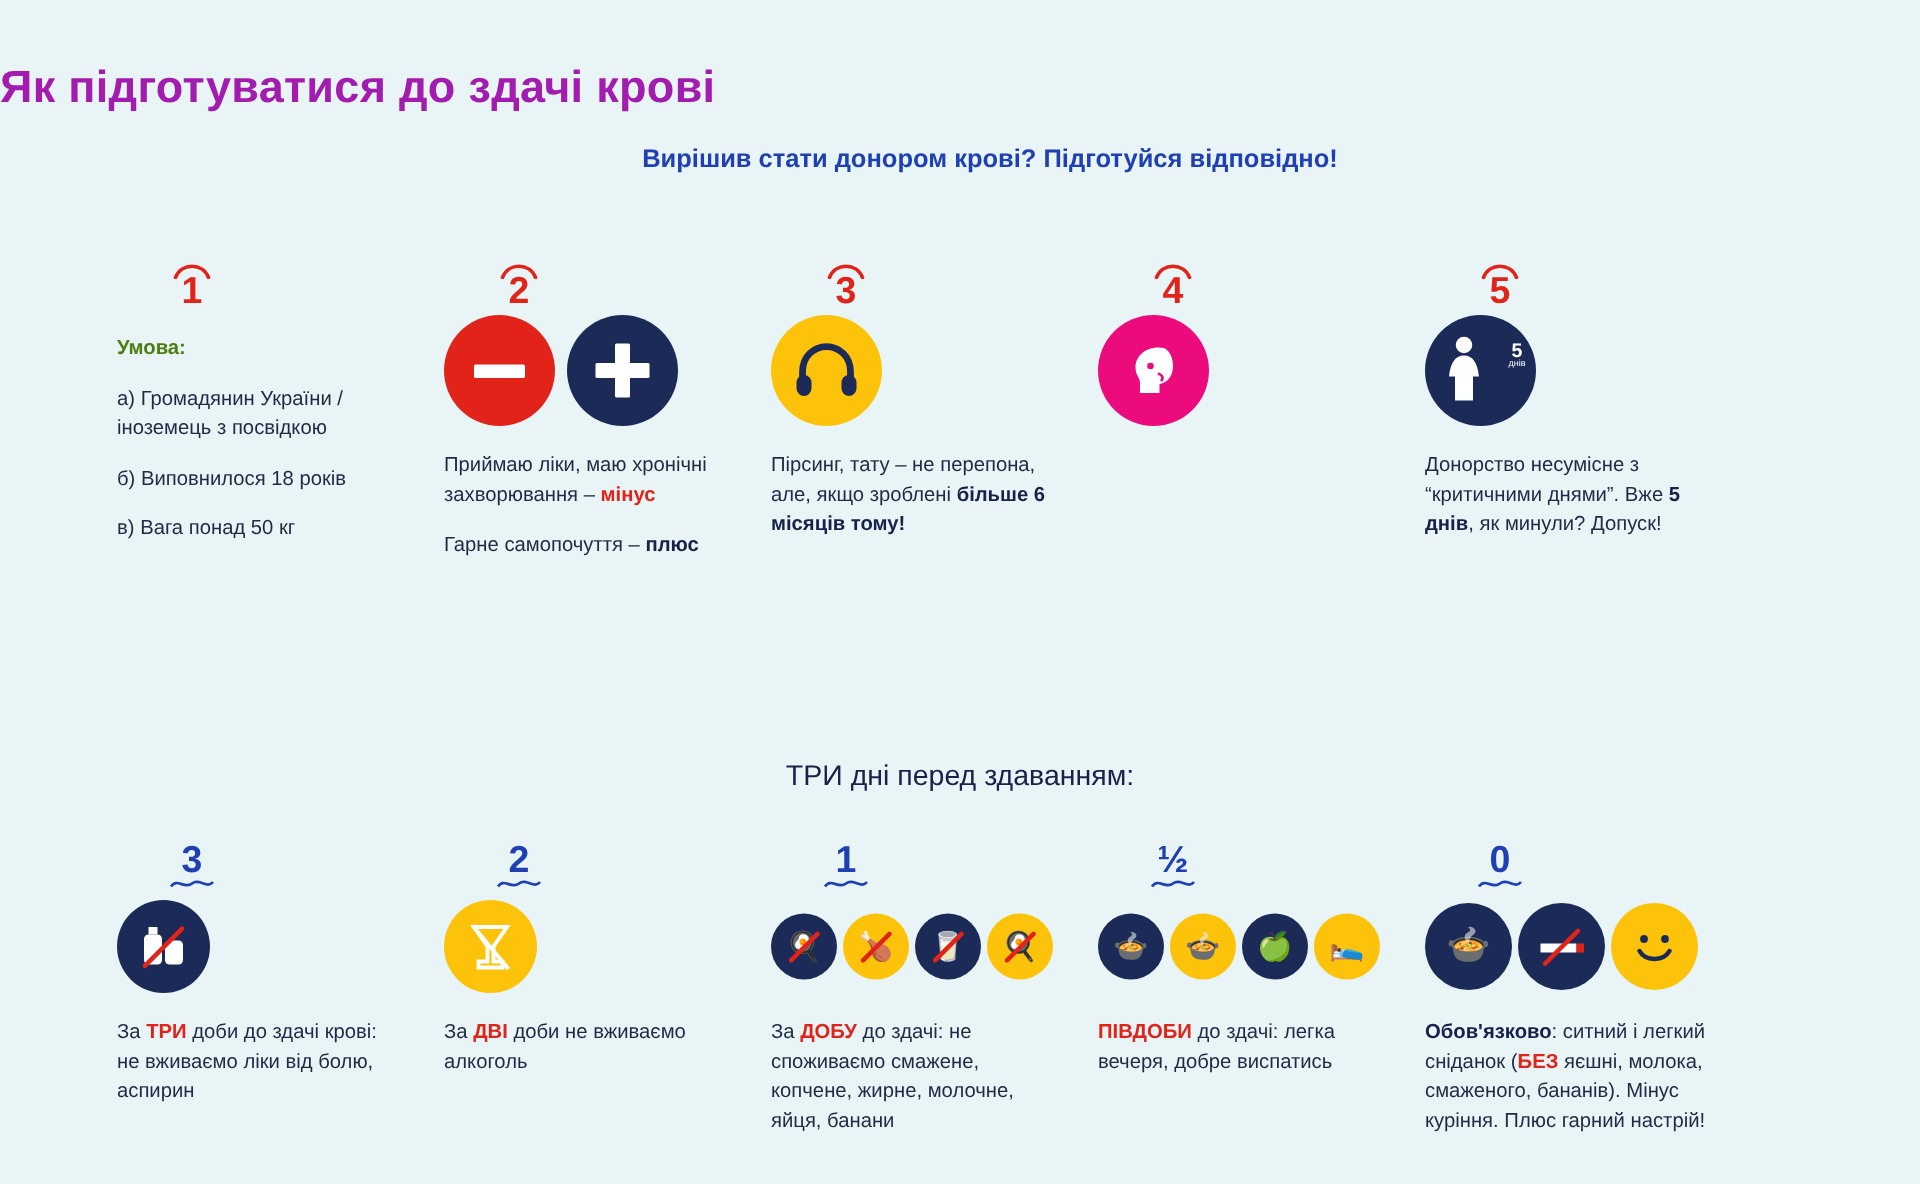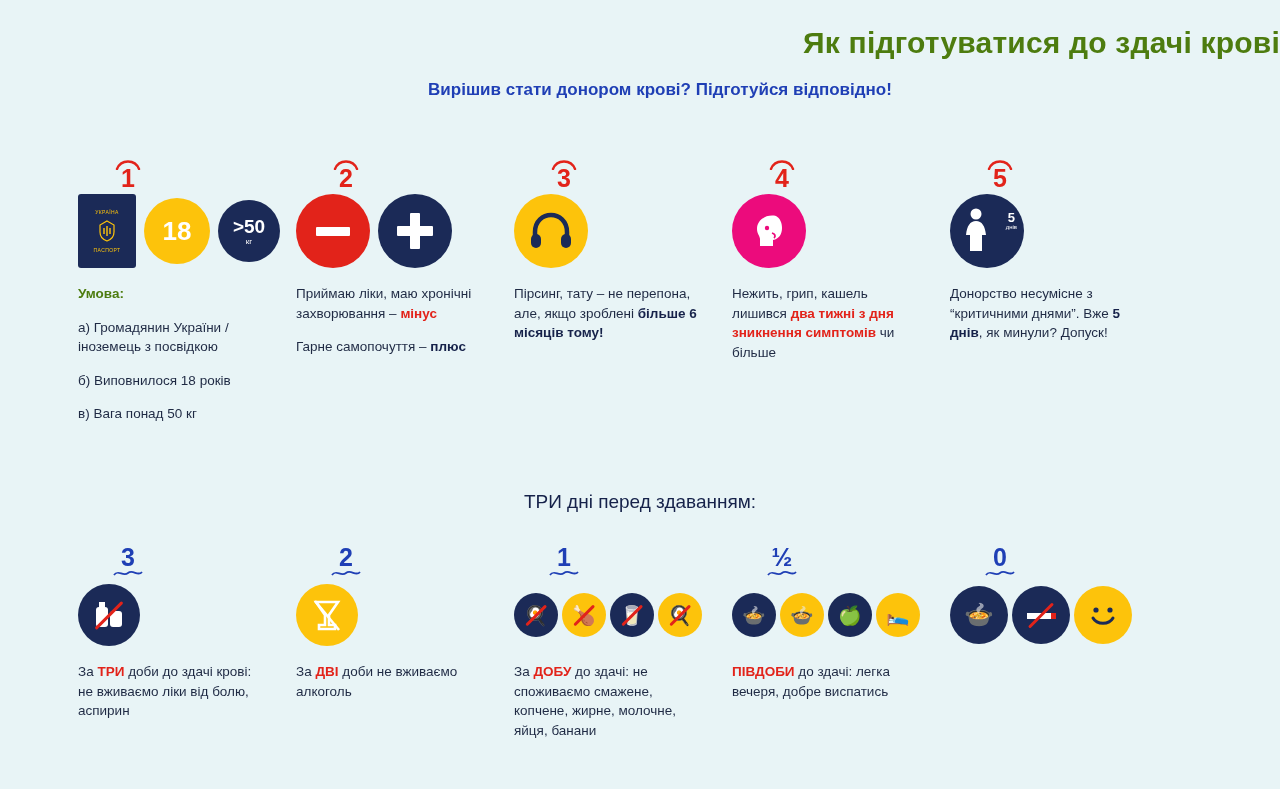--- a/index.html
+++ b/index.html
@@ -16,25 +16,25 @@
     position: relative;
   }
   .page {
     width: 1280px;
     height: 789px;
     position: relative;
   }
 
   
   .main-title {
-    text-align: right;
+    text-align: left;
     font-size: 30px;
     font-weight: bold;
-    color: #4d7c0f;
-    margin: 26px 0 0 0;
+    color: #a21caf;
+    margin: 42px 0 0 0;
     letter-spacing: 0.2px;
   }
   .subtitle {
     text-align: center;
     font-size: 17px;
     font-weight: bold;
     color: #1f3fb5;
     margin: 20px 0 0 0;
     padding-left: 40px;
   }
@@ -234,39 +234,20 @@
 
   <div class="row-top">
 
     <div class="col">
       <div class="step-num">
         <svg class="arc" width="26" height="12" viewBox="0 0 26 12">
           <path d="M2 11 C6 1, 20 1, 24 11" fill="none" stroke="#e2231a" stroke-width="2.4" stroke-linecap="round"></path>
         </svg>
         <span style="position:relative;top:8px;">1</span>
       </div>
-      <div class="icons-row">
-        <div class="passport">
-          <span class="pp-top">УКРАЇНА</span>
-          <svg width="20" height="24" viewBox="0 0 20 24">
-            <path d="M10 2 L17 6 V13 C17 18 13 21 10 22 C7 21 3 18 3 13 V6 Z" fill="#1b2a57" stroke="#fdc30b" stroke-width="1.2"></path>
-            <path d="M10 7 V17 M7 9 V15 M13 9 V15" stroke="#fdc30b" stroke-width="1.4"></path>
-          </svg>
-          <span class="pp-bot">ПАСПОРТ</span>
-        </div>
-        <div class="circle c66 yellow">
-          <span class="badge-18">18</span>
-        </div>
-        <div class="circle c62 navy">
-          <span class="badge-50">
-            <span class="b1">&gt;50</span>
-            <span class="b2">кг</span>
-          </span>
-        </div>
-      </div>
       <div class="body-text">
         <p class="lbl-blue">Умова:</p>
         <p>а) Громадянин України / іноземець з посвідкою</p>
         <p>б) Виповнилося 18 років</p>
         <p>в) Вага понад 50 кг</p>
       </div>
     </div>
 
     <div class="col">
       <div class="step-num">
@@ -320,23 +301,20 @@
       </div>
       <div class="icons-row">
         <div class="circle c74 pink">
           <svg width="46" height="46" viewBox="0 0 46 46">
             <path d="M30 8 C20 6 11 12 11 21 C11 26 14 28 14 31 L14 38 L27 38 L27 32 C33 31 36 26 36 20 C36 15 34 10 30 8 Z" fill="#ffffff"></path>
             <circle cx="21" cy="20" r="2.2" fill="#ec0b7c"></circle>
             <path d="M26 25 C29 26 30 28 28 30" fill="none" stroke="#ec0b7c" stroke-width="1.8"></path>
           </svg>
         </div>
       </div>
-      <div class="body-text">
-        <p><span>Нежить, грип, кашель лишився </span><span class="hl-red">два тижні з дня зникнення симптомів</span><span> чи більше</span></p>
-      </div>
     </div>
 
     <div class="col">
       <div class="step-num">
         <svg class="arc" width="26" height="12" viewBox="0 0 26 12">
           <path d="M2 11 C6 1, 20 1, 24 11" fill="none" stroke="#e2231a" stroke-width="2.4" stroke-linecap="round"></path>
         </svg>
         <span style="position:relative;top:8px;">5</span>
       </div>
       <div class="icons-row">
@@ -481,16 +459,19 @@
           <div class="slash-sm" style="width:34px;height:3px;"></div>
         </div>
         <div class="circle" style="width:58px;height:58px;background:#fdc30b;">
           <svg width="40" height="40" viewBox="0 0 40 40">
             <circle cx="13" cy="15" r="2.6" fill="#1b2a57"></circle>
             <circle cx="27" cy="15" r="2.6" fill="#1b2a57"></circle>
             <path d="M10 23 C14 30, 26 30, 30 23" fill="none" stroke="#1b2a57" stroke-width="3" stroke-linecap="round"></path>
           </svg>
         </div>
       </div>
+      <div class="body-text-sm">
+        <p><span class="hl-navy">Обов'язково</span><span>: ситний і легкий сніданок (</span><span class="hl-red">БЕЗ</span><span> яєшні, молока, смаженого, бананів). Мінус куріння. Плюс гарний настрій!</span></p>
+      </div>
     </div>
 
   </div>
 </div>
 
 </body></html>

